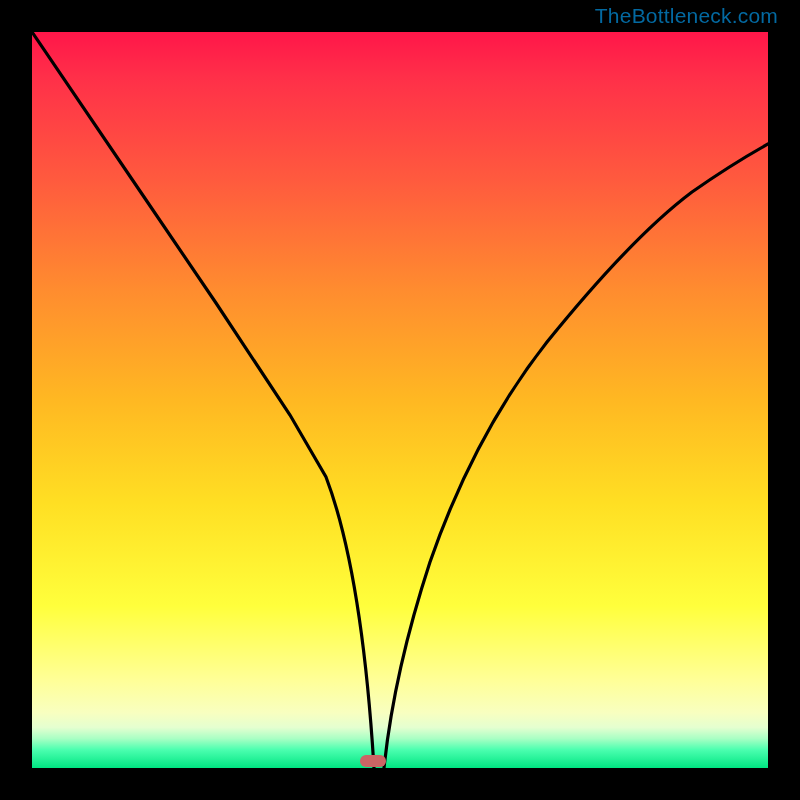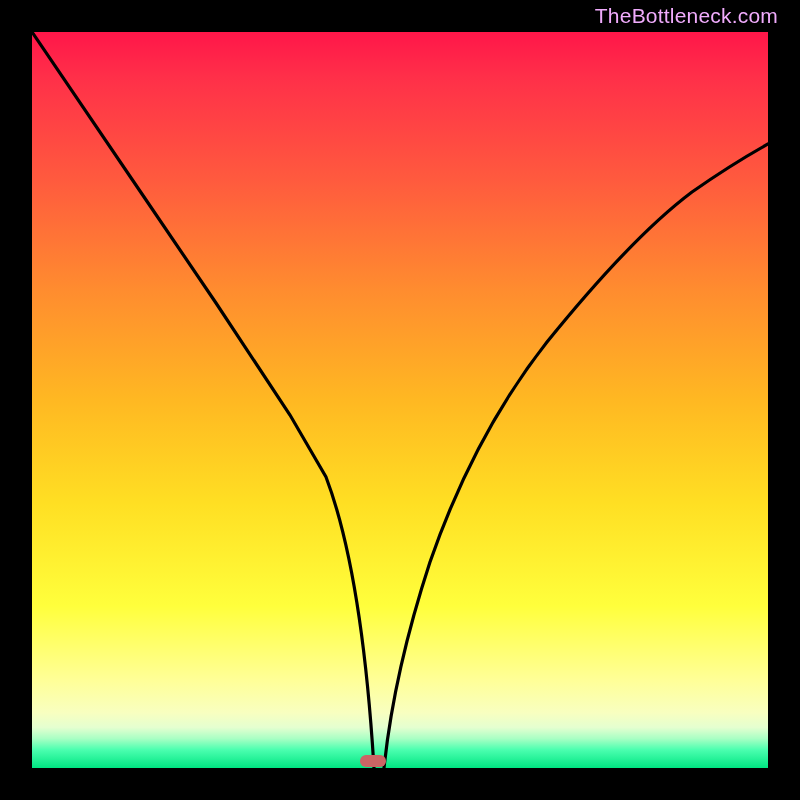--- a/index.html
+++ b/index.html
@@ -51,21 +51,21 @@
     position: absolute;
     width: 26px;
     height: 12px;
     background: #cb6565;
     border-radius: 6px;
   }
   .watermark {
     position: absolute;
     top: 4px;
     right: 22px;
-    color: #f0abfc;
+    color: #0369a1;
     font-size: 21px;
     letter-spacing: 0.2px;
   }
 </style>
 </head>
 <body>
 
 <div class="frame">
   <div class="plot">
 

